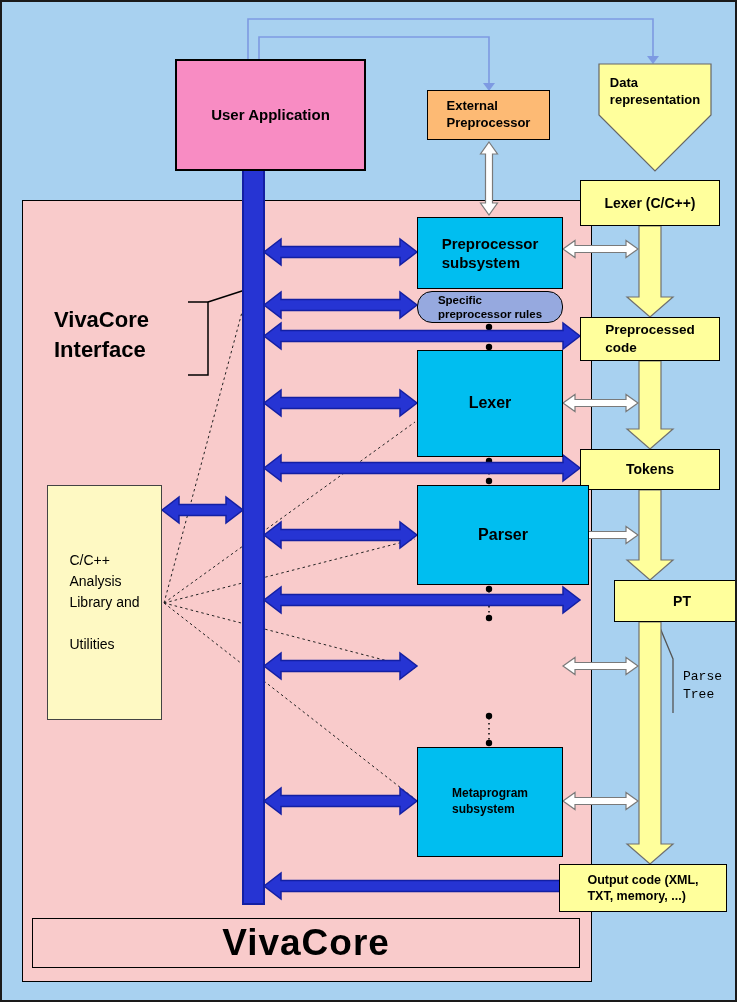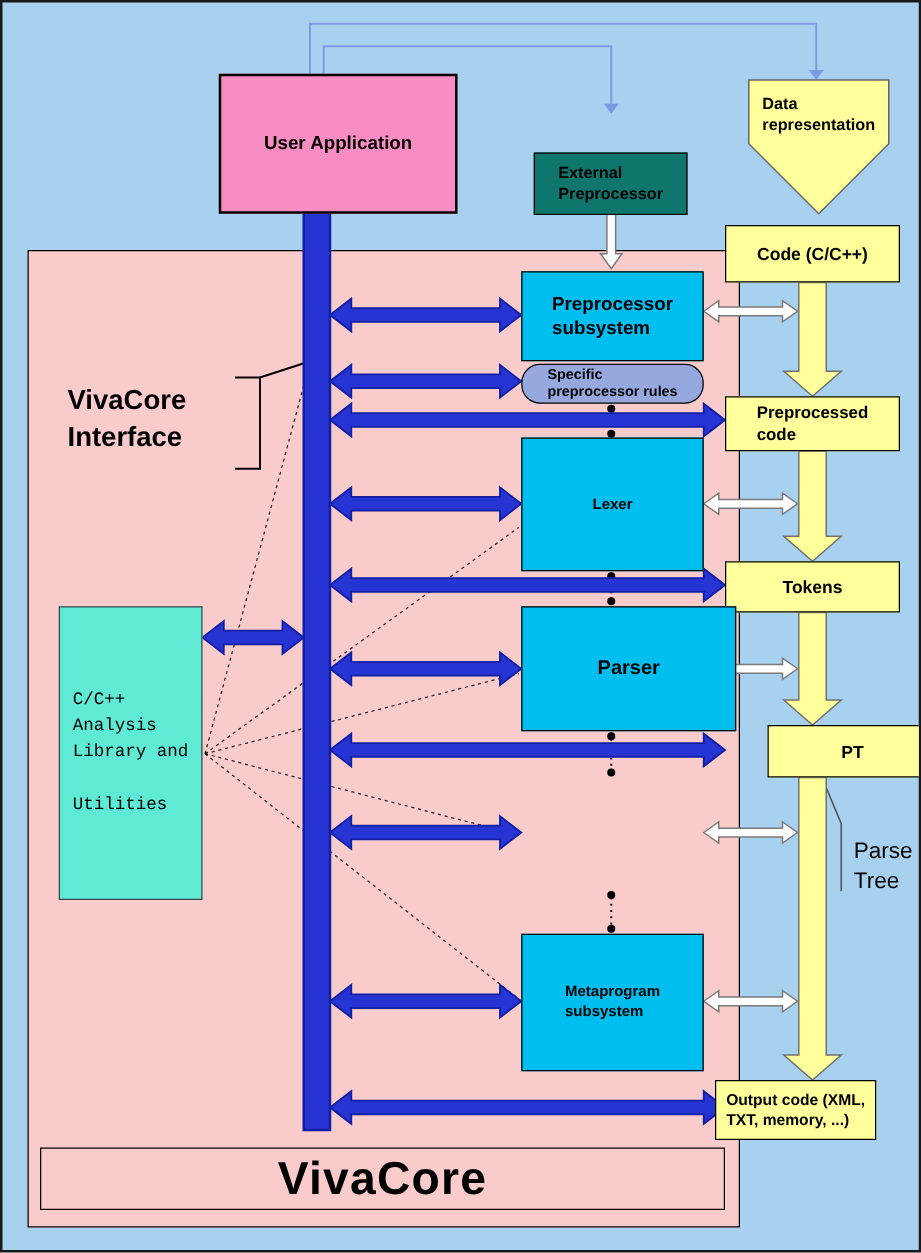--- a/index.html
+++ b/index.html
@@ -18,32 +18,32 @@
     background:#F9CBCB;border:1px solid #000;box-sizing:border-box;z-index:0;
   }
   #diagram-svg{position:absolute;left:0;top:0;z-index:1;pointer-events:none;}
   .box{
     position:absolute;display:flex;align-items:center;justify-content:center;
     text-align:left;white-space:pre-line;border:1px solid #000;
     font-weight:bold;box-sizing:border-box;z-index:2;line-height:1.3;
   }
   .cyan{background:#00BEF0;}
   .yellow{background:#FFFF9C;}
-  .green{background:#0f766e;margin-top:32px;}
+  .green{background:#fdba74;}
   .periwinkle{background:#96A9DF;line-height:1.25;border-radius:15px;}
   .pinkstrong{background:#F88CC3;border-width:2px;}
-  .whitebox{background:#5eead4;font-weight:normal;border-color:#444;line-height:1.5;font-family:Liberation Mono, monospace;}
+  .whitebox{background:#fef9c3;font-weight:normal;border-color:#444;line-height:1.5;}
   .plain{background:transparent;border:none;}
   .iface-label{
     position:absolute;left:52px;top:303px;width:140px;z-index:2;
     font-size:22px;font-weight:bold;white-space:pre-line;line-height:1.35;text-align:left;
   }
   .ptree-label{
     position:absolute;left:681px;top:666px;width:52px;z-index:2;
-    font-size:18px;white-space:pre-line;line-height:1.35;text-align:left;
+    font-size:13px;white-space:pre-line;line-height:1.35;text-align:left;font-family:Liberation Mono, monospace;
   }
   .vivacore-bar{
     position:absolute;left:30px;top:916px;width:548px;height:50px;
     background:#F9CBCB;border:1px solid #000;box-sizing:border-box;z-index:2;
     display:flex;align-items:center;justify-content:center;
   }
   .vivacore-bar span{font-size:37px;font-weight:bold;letter-spacing:1px;}
 </style>
 </head>
 <body>
@@ -103,44 +103,44 @@
     </svg>
 
   <div class="box pinkstrong" style="left:173px;top:57px;width:191px;height:112px;font-size:15px">User Application</div>
 
   <div class="box green" style="left:425px;top:88px;width:123px;height:50px;font-size:13px">External
 Preprocessor</div>
 
   <div class="box plain" style="left:597px;top:64px;width:112px;height:52px;font-size:13px;font-weight:bold">Data
 representation</div>
 
-  <div class="box yellow" style="left:578px;top:178px;width:140px;height:46px;font-size:14px">Code (C/C++)</div>
+  <div class="box yellow" style="left:578px;top:178px;width:140px;height:46px;font-size:14px">Lexer (C/C++)</div>
 
   <div class="box cyan" style="left:415px;top:215px;width:146px;height:72px;font-size:15px">Preprocessor
 subsystem</div>
 
   <div class="box periwinkle" style="left:415px;top:289px;width:146px;height:32px;font-size:11.5px">Specific
 preprocessor rules</div>
 
   <div class="box yellow" style="left:578px;top:315px;width:140px;height:44px;font-size:13.5px">Preprocessed
 code</div>
 
-  <div class="box cyan" style="left:415px;top:348px;width:146px;height:107px;font-size:12px">Lexer</div>
+  <div class="box cyan" style="left:415px;top:348px;width:146px;height:107px;font-size:16px">Lexer</div>
 
   <div class="box yellow" style="left:578px;top:447px;width:140px;height:41px;font-size:14px">Tokens</div>
 
   <div class="box cyan" style="left:415px;top:483px;width:172px;height:100px;font-size:16px">Parser</div>
 
   <div class="box yellow" style="left:612px;top:578px;width:136px;height:42px;font-size:14px">PT</div>
 
 
   <div class="box cyan" style="left:415px;top:745px;width:146px;height:110px;font-size:12px">Metaprogram
 subsystem</div>
 
-  <div class="box yellow" style="left:570px;top:862px;width:129px;height:48px;font-size:12.5px">Output code (XML,
+  <div class="box yellow" style="left:557px;top:862px;width:168px;height:48px;font-size:12.5px">Output code (XML,
 TXT, memory, ...)</div>
 
   <div class="box whitebox" style="left:45px;top:483px;width:115px;height:235px;font-size:14px">C/C++
 Analysis
 Library and
 
 Utilities</div>
 
   <div class="iface-label">VivaCore
 Interface</div>

